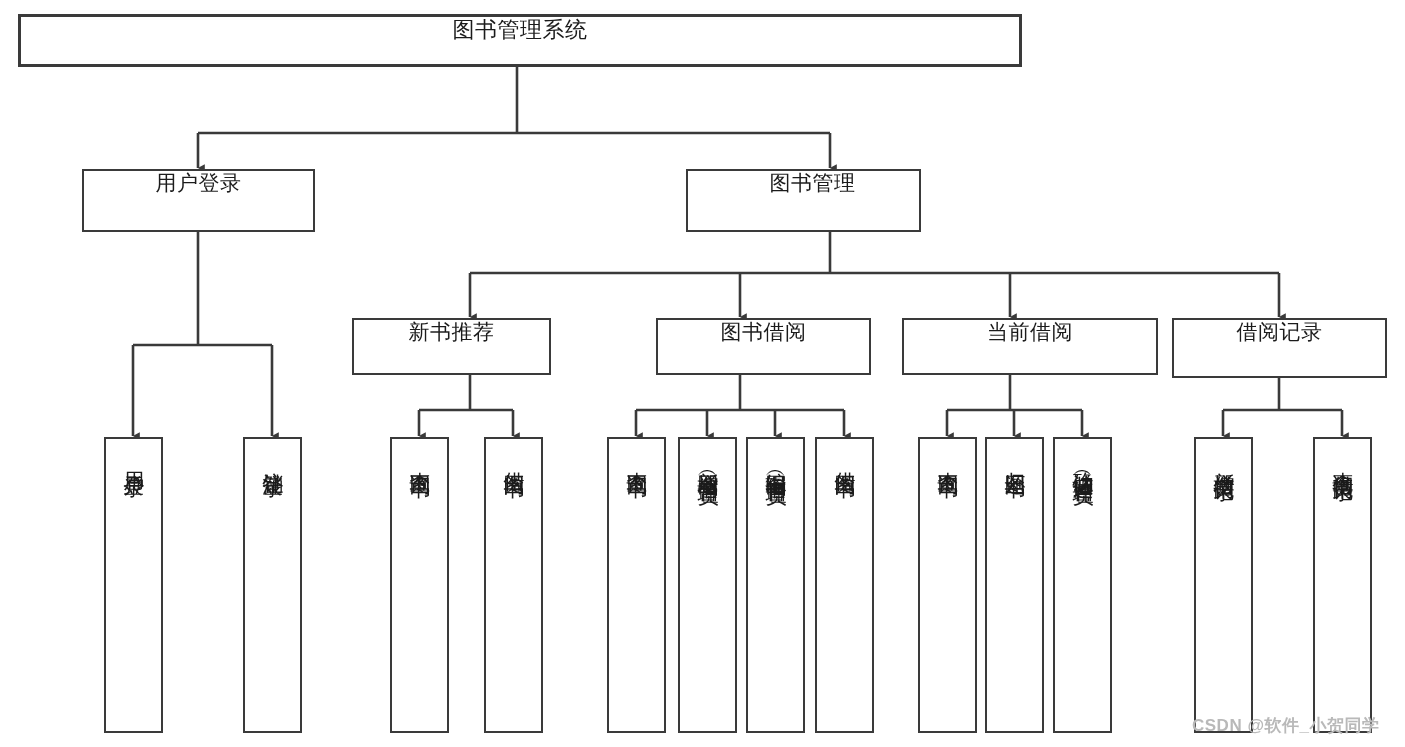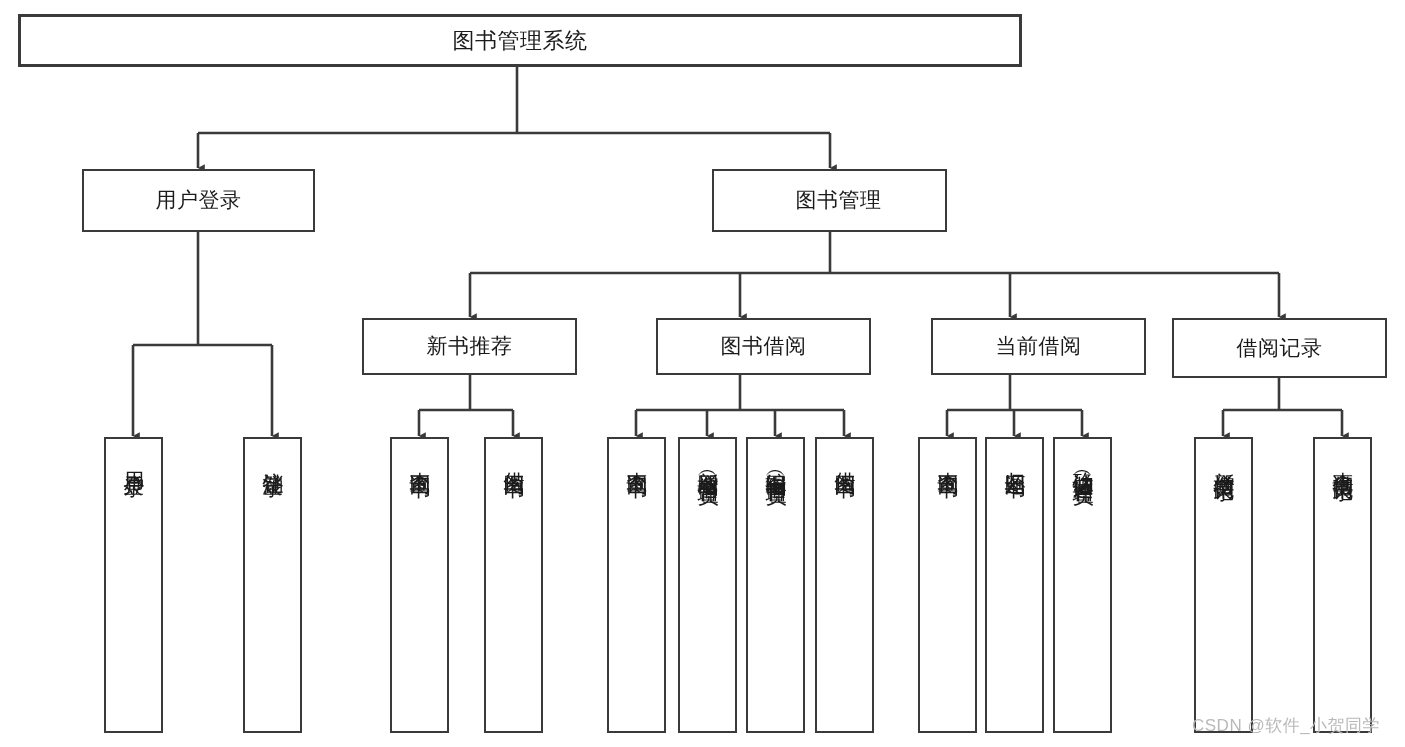--- a/index.html
+++ b/index.html
@@ -25,21 +25,20 @@
     width: 1405px;
     height: 747px;
     pointer-events: none;
   }
   .node {
     position: absolute;
     box-sizing: border-box;
     background: #ffffff;
     border: 2px solid #3a3a3a;
     display: flex;
-    align-items: center;
     justify-content: center;
     color: #1b1b1b;
   }
   .node.root {
     border-width: 3px;
   }
   .node-label {
     font-size: 21px;
     line-height: 1.15;
     white-space: nowrap;
@@ -67,20 +66,21 @@
   }
   #watermark {
     position: absolute;
     left: 1192px;
     top: 714px;
     font-size: 17px;
     color: #b9b9b9;
     white-space: nowrap;
     letter-spacing: 0.5px;
     user-select: none;
+    font-weight: bold;
   }
 </style>
 </head>
 <body>
 
 <div id="diagram-root">
 
   <svg id="edge-layer" viewBox="0 0 1405 747" xmlns="http://www.w3.org/2000/svg">
     <defs>
       <marker id="arrowhead" markerWidth="9" markerHeight="9" refX="4.2" refY="7.4" orient="auto-start-reverse" markerUnits="userSpaceOnUse">
@@ -124,30 +124,30 @@
       </g>
   </svg>
 
   <div id="node-layer">
       <div class="node root" style="left: 18px; top: 14px; width: 1004px; height: 53px;">
         <span class="node-label">图书管理系统</span>
       </div>
       <div class="node level2" style="left: 82px; top: 169px; width: 233px; height: 63px;">
         <span class="node-label">用户登录</span>
       </div>
-      <div class="node level2" style="left: 712px; top: 169px; width: 235px; height: 63px; padding-left: 18px;">
+      <div class="node level2" style="left: 686px; top: 169px; width: 235px; height: 63px; padding-left: 18px;">
         <span class="node-label">图书管理</span>
       </div>
-      <div class="node level3" style="left: 362px; top: 318px; width: 215px; height: 57px;">
+      <div class="node level3" style="left: 352px; top: 318px; width: 199px; height: 57px;">
         <span class="node-label">新书推荐</span>
       </div>
       <div class="node level3" style="left: 656px; top: 318px; width: 215px; height: 57px;">
         <span class="node-label">图书借阅</span>
       </div>
-      <div class="node level3" style="left: 931px; top: 318px; width: 215px; height: 57px;">
+      <div class="node level3" style="left: 902px; top: 318px; width: 256px; height: 57px;">
         <span class="node-label">当前借阅</span>
       </div>
       <div class="node level3" style="left: 1172px; top: 318px; width: 215px; height: 60px;">
         <span class="node-label">借阅记录</span>
       </div>
       <div class="node leaf" style="left: 104px; top: 437px; width: 59px; height: 296px;">
         <span class="node-label">用户登录</span>
       </div>
       <div class="node leaf" style="left: 243px; top: 437px; width: 59px; height: 296px;">
         <span class="node-label">注销登录</span>

